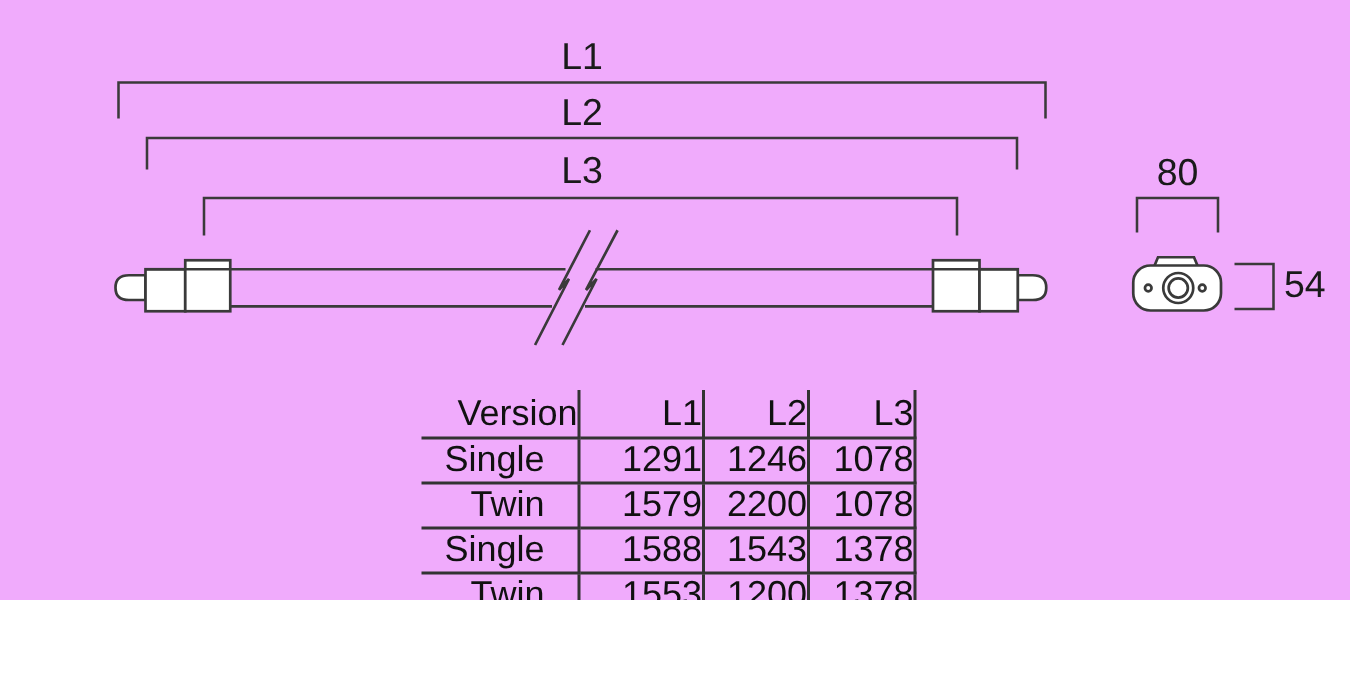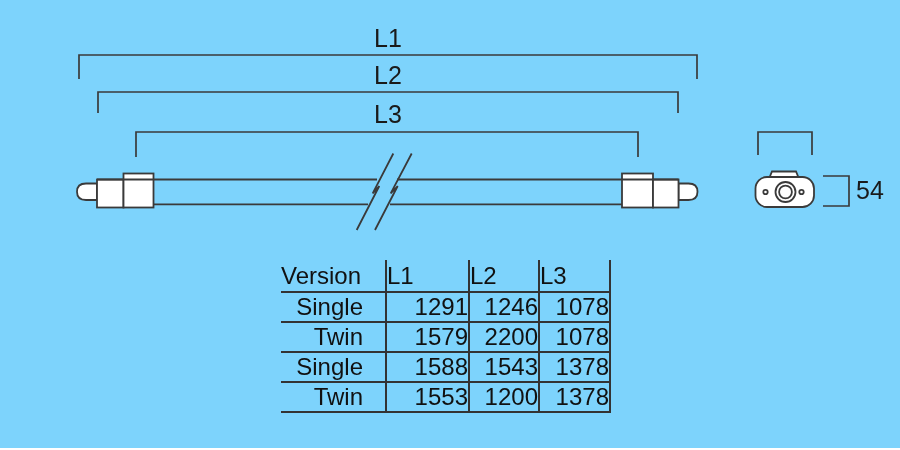--- a/index.html
+++ b/index.html
@@ -3,22 +3,22 @@
 <meta charset="utf-8">
 <style>
   html, body {
     margin: 0;
     padding: 0;
     background: #ffffff;
   }
   #stage {
     position: relative;
     width: 900px;
-    height: 448px;
-    background: #7dd3fc;
+    height: 400px;
+    background: #f0abfc;
     font-family: "Liberation Sans", sans-serif;
     color: #1a1a1a;
     overflow: hidden;
   }
   #drawing {
     position: absolute;
     left: 0;
     top: 0;
   }
   .dim-label {
@@ -43,21 +43,21 @@
   }
   #spec-table th, #spec-table td {
     border-right: 2px solid #333333;
     border-bottom: 2px solid #333333;
     padding: 0;
     font-weight: normal;
     vertical-align: middle;
   }
   #spec-table th {
     height: 31px;
-    text-align: left;
+    text-align: right;
   }
   #spec-table td {
     height: 28px;
     text-align: right;
   }
   #spec-table td.version-cell {
     text-align: right;
     padding-right: 22px;
   }
   .col-version { width: 105px; }
@@ -103,20 +103,21 @@
       <circle cx="785.5" cy="192" r="10"></circle>
       <circle cx="785.5" cy="192" r="6.4"></circle>
       <circle cx="765.5" cy="192" r="2.2"></circle>
       <circle cx="801.5" cy="192" r="2.2"></circle>
     </g>
   </svg>
 
   <div class="dim-label centered" style="left:353px; top:25px; width:70px;">L1</div>
   <div class="dim-label centered" style="left:353px; top:62px; width:70px;">L2</div>
   <div class="dim-label centered" style="left:353px; top:101px; width:70px;">L3</div>
+  <div class="dim-label centered" style="left:755px; top:102px; width:60px;">80</div>
   <div class="dim-label" style="left:856px; top:177px;">54</div>
 
   <table id="spec-table">
     <colgroup>
       <col class="col-version">
         <col class="col-l1">
         <col class="col-l2">
         <col class="col-l3">
     </colgroup>
     <thead>

